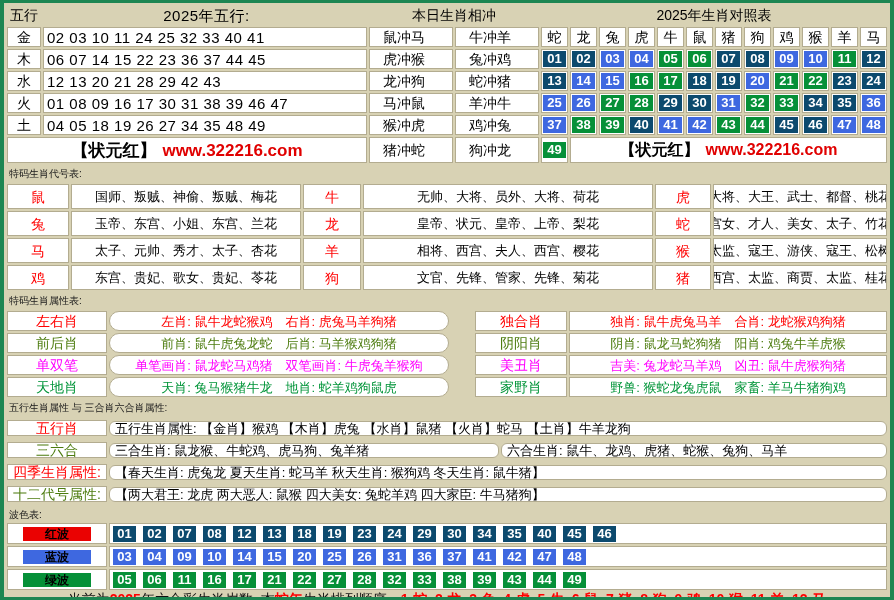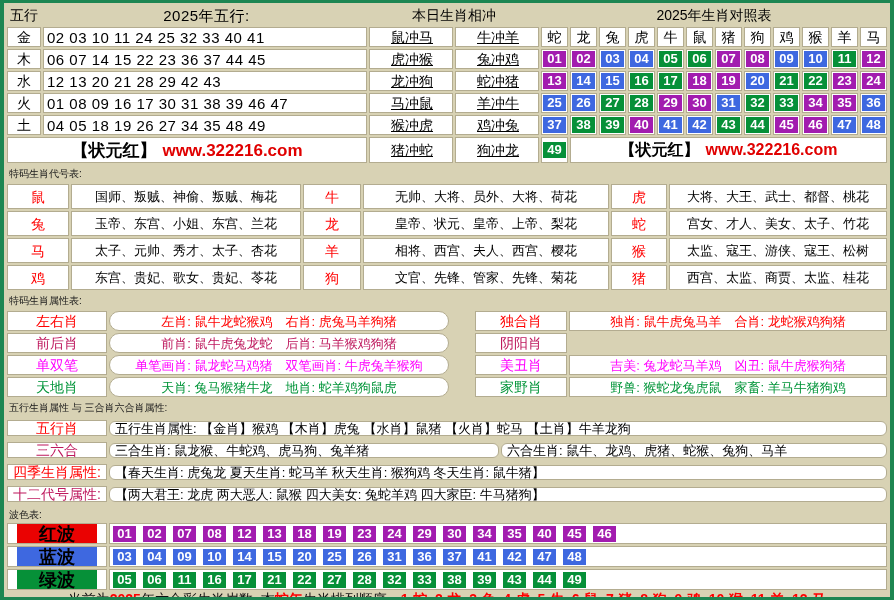--- a/index.html
+++ b/index.html
@@ -12,61 +12,61 @@
   .cell{background:#fff;border:1px solid #b3ac90;box-sizing:border-box;overflow:hidden;
     white-space:nowrap;display:flex;align-items:center;justify-content:center;
     font-size:14px;line-height:1;}
   .hdr{background:transparent;border:none;}
   .flex1{flex:1;}
   
   .t1 .trow{height:20px;}
   .t1 .trow.bannerrow{height:26px;border-radius:13px;}
   .w-el{width:34px;}
   .w-nums{width:324px;justify-content:flex-start;padding-left:3px;font-size:15px;letter-spacing:.5px;}
-  .w-ch{width:84px;justify-content:flex-start;padding-left:21px;text-decoration:underline;}
+  .w-ch{width:84px;justify-content:flex-start;padding-left:13px;}
   .w-ch2{width:170px;}
   .w-zspan{flex:1;}
   .w-zn{width:27px;padding:0;}
   .w-bannerL{width:360px;}
   .banner{gap:6px;font-weight:bold;font-size:17px;}
   .banner .url{color:#e00000;}
   .banner-sm{font-size:16px;}
   
   .sec-title{font-size:10px;color:#1a1a1a;padding:2px 0 3px 2px;line-height:14px;}
   
   .t2 .trow{height:25px;}
-  .w2a0{width:62px;}.w2d0{width:230px;}.w2a1{width:58px;}.w2d1{width:246px;font-family:Liberation Serif, serif;}.w2a2{width:56px;}
+  .w2a0{width:62px;}.w2d0{width:230px;}.w2a1{width:58px;}.w2d1{width:290px;font-family:Liberation Serif, serif;}.w2a2{width:56px;}
   .t2 .desc{font-size:13px;}
   
   .t3 .trow{height:20px;}
   .w3l{width:100px;}.w3t{width:340px;border-radius:10px;}.w3l2{width:92px;margin-left:24px;}
   .t3 .cell{font-size:13px;}
   .t3 .lab{font-size:14px;}
   
   .t4 .trow{height:20px;align-items:center;}
   .w4l{width:100px;}
   .w4c1{width:390px;}
   .t4 .content{justify-content:flex-start;padding-left:5px;font-size:13px;border-radius:6px;}
   
   .tw .trow{height:21px;}
   .w-wl{width:100px;}
   .wave-nums{flex:1;justify-content:flex-start;gap:7px;padding-left:3px;}
-  .wave-label{display:inline-block;padding:1px 22px;font-weight:bold;font-size:18px;color:#000;font-family:Liberation Serif, serif;}
+  .wave-label{display:inline-block;padding:1px 22px;font-weight:bold;font-size:12px;color:#000;font-family:Liberation Serif, serif;}
   .wave-label.red{background:#ea0202;}
   .wave-label.blue{background:#3e68e0;}
   .wave-label.green{background:#069038;}
   
   .num{display:inline-block;min-width:21px;text-align:center;color:#fff;font-weight:bold;
     font-size:13px;line-height:16px;padding:0 1px;}
-  .num.red{background:#a21caf;}
+  .num.red{background:#0c4a6e;}
   .num.blue{background:#3e68e0;}
   .num.green{background:#069038;}
   
   .c-red{color:#ff0000;}
-  .c-blue{color:#be185d;}
+  .c-blue{color:#4d7c0f;}
   .c-green{color:#009438;}
   .c-magenta{color:#ff00ff;}
   .c-black{color:#111;}
   .bold{font-weight:bold;}
   
   .footer{height:15px;display:flex;justify-content:center;align-items:center;
     font-size:14px;white-space:nowrap;line-height:15px;}
 </style>
 </head>
 <body>
@@ -325,20 +325,21 @@
       <div class="trow ">
         <div class="cell w3l lab c-red">左右肖</div>
         <div class="cell w3t c-red">左肖: 鼠牛龙蛇猴鸡　右肖: 虎兔马羊狗猪</div>
         <div class="cell w3l2 lab c-red">独合肖</div>
         <div class="cell flex1 c-red">独肖: 鼠牛虎兔马羊　合肖: 龙蛇猴鸡狗猪</div>
       </div>
       <div class="trow ">
         <div class="cell w3l lab c-blue">前后肖</div>
         <div class="cell w3t c-blue">前肖: 鼠牛虎兔龙蛇　后肖: 马羊猴鸡狗猪</div>
         <div class="cell w3l2 lab c-blue">阴阳肖</div>
+        <div class="cell flex1 c-blue">阴肖: 鼠龙马蛇狗猪　阳肖: 鸡兔牛羊虎猴</div>
       </div>
       <div class="trow ">
         <div class="cell w3l lab c-magenta">单双笔</div>
         <div class="cell w3t c-magenta">单笔画肖: 鼠龙蛇马鸡猪　双笔画肖: 牛虎兔羊猴狗</div>
         <div class="cell w3l2 lab c-magenta">美丑肖</div>
         <div class="cell flex1 c-magenta">吉美: 兔龙蛇马羊鸡　凶丑: 鼠牛虎猴狗猪</div>
       </div>
       <div class="trow ">
         <div class="cell w3l lab c-green">天地肖</div>
         <div class="cell w3t c-green">天肖: 兔马猴猪牛龙　地肖: 蛇羊鸡狗鼠虎</div>

